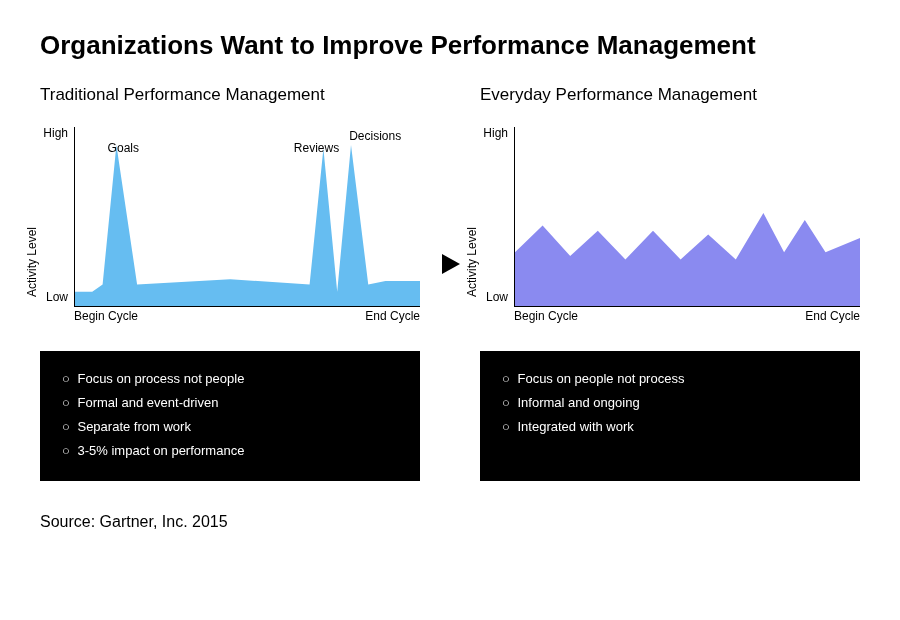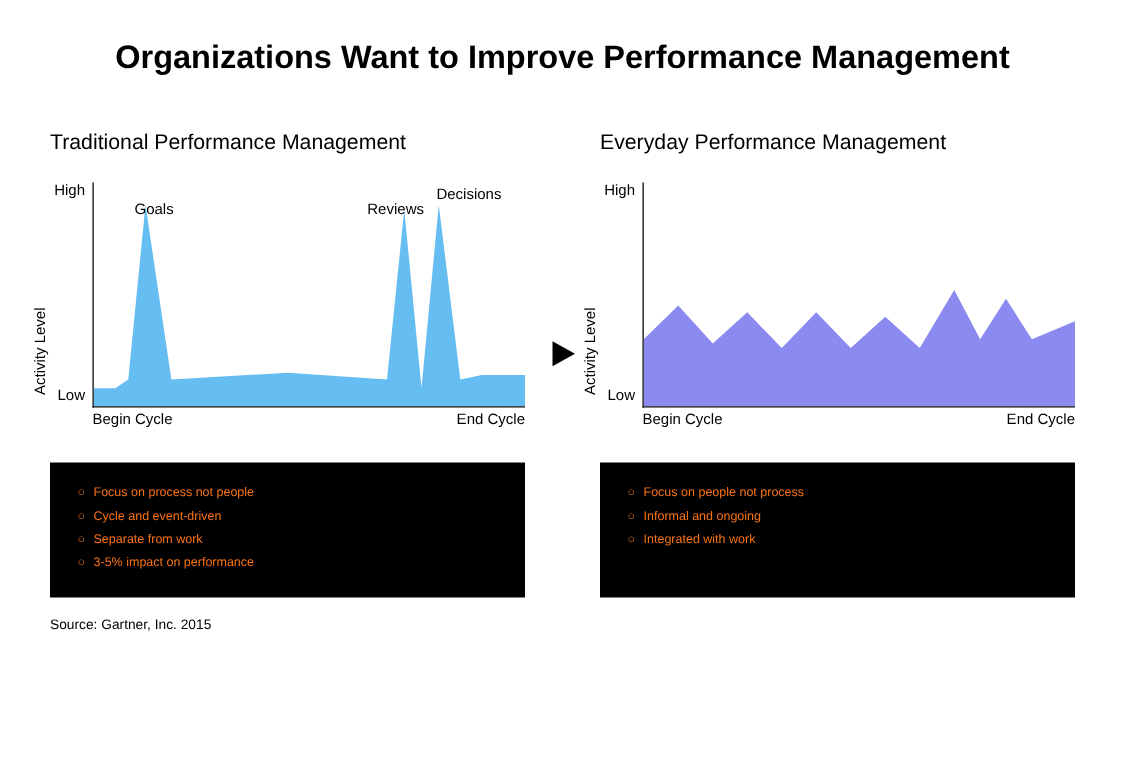--- a/index.html
+++ b/index.html
@@ -7,22 +7,22 @@
     font-family: -apple-system, BlinkMacSystemFont, "Segoe UI", Arial, sans-serif;
     background: #fff;
     width: 900px;
     height: 620px;
     padding: 30px 40px 20px 40px;
     color: #000;
   }
   .page-title {
     font-size: 26px;
     font-weight: 700;
-    text-align: center;
-    margin-bottom: 43px;
+    text-align: left;
+    margin-bottom: 24px;
   }
   .row {
     display: flex;
     align-items: center;
     justify-content: space-between;
   }
   .panel {
     width: 380px;
   }
   .panel-title {
@@ -91,32 +91,32 @@
   }
   .arrow svg { width: 24px; height: 24px; }
   .bullets-row {
     display: flex;
     justify-content: space-between;
     margin-top: 24px;
   }
   .bullets {
     width: 380px;
     background: #000;
-    color: #f97316;
+    color: #ffffff;
     padding: 16px 18px 18px 22px;
-    font-size: 10px;
+    font-size: 13px;
     line-height: 1.85;
   }
   .bullets .item::before {
     content: "○ ";
     letter-spacing: 2px;
   }
   .source {
-    font-size: 11px;
-    margin-top: 16px;
+    font-size: 16px;
+    margin-top: 32px;
   }
 </style>
 </head>
 <body>
 
 <h1 class="page-title">Organizations Want to Improve Performance Management</h1>
 
 <div class="row">
 
   <div class="panel">
@@ -162,21 +162,21 @@
         <span>End Cycle</span>
       </div>
     </div>
   </div>
 
 </div>
 
 <div class="bullets-row">
   <div class="bullets">
     <div class="item">Focus on process not people</div>
-    <div class="item">Cycle and event-driven</div>
+    <div class="item">Formal and event-driven</div>
     <div class="item">Separate from work</div>
     <div class="item">3-5% impact on performance</div>
   </div>
   <div class="bullets">
     <div class="item">Focus on people not process</div>
     <div class="item">Informal and ongoing</div>
     <div class="item">Integrated with work</div>
   </div>
 </div>
 

